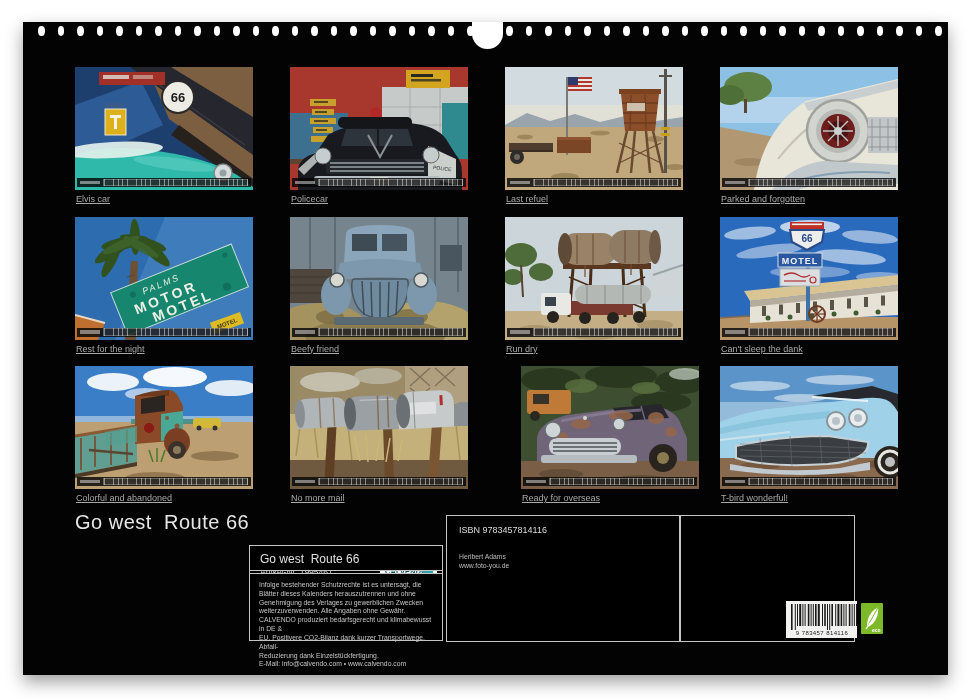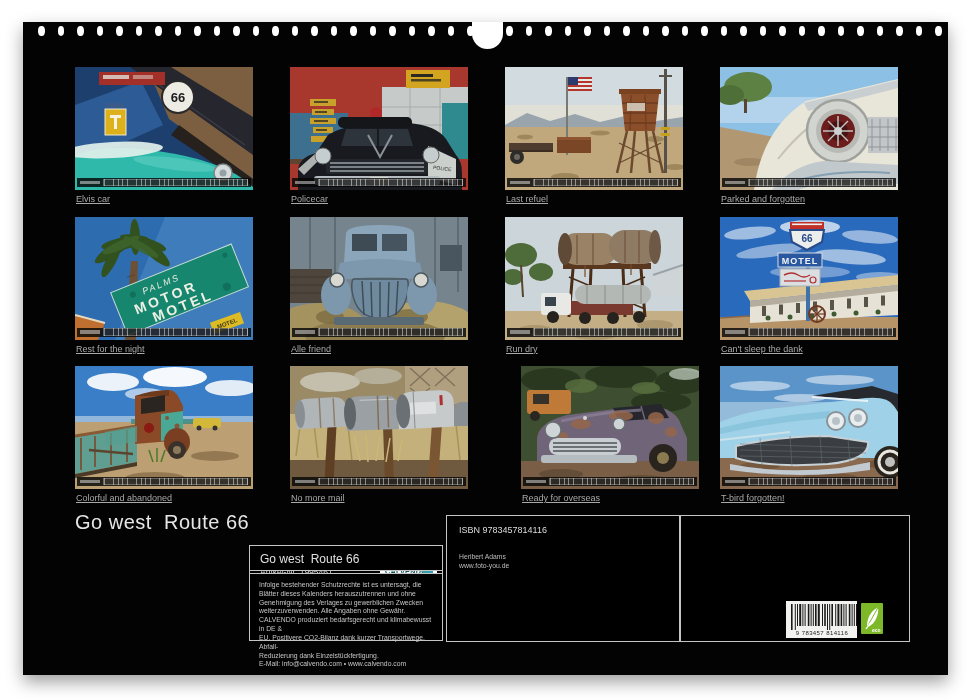--- a/index.html
+++ b/index.html
@@ -16,21 +16,21 @@
     display:flex;align-items:center;gap:3px;padding:0 3px;box-sizing:border-box;}
   .strip .mo{width:20px;height:3.5px;background:rgba(255,255,255,.45);flex:none;}
   .strip .days{flex:1;height:5.5px;border:0.5px solid rgba(255,255,255,.28);
     background:repeating-linear-gradient(90deg,rgba(255,255,255,.5) 0 0.8px,rgba(130,130,130,.18) 0.8px 4.6px);}
   .cap{position:absolute;top:127px;left:1px;font-size:9px;color:#a9a9a9;white-space:nowrap;text-decoration:underline;}
   .title{position:absolute;left:52px;top:489px;font-size:20px;color:#e6e6e6;letter-spacing:.5px;white-space:pre;}
   .box{position:absolute;border:1.5px solid #c4c4c4;box-sizing:border-box;background:#000;}
   #boxA{left:226px;top:493px;width:194px;height:28px;margin-top:43px;}
   #boxB{left:226px;top:523px;width:194px;height:26px;}
   #boxC{left:226px;top:551px;width:194px;height:68px;}
-  #boxR{left:423px;top:493px;width:464px;height:127px;}
+  #boxR{left:423px;top:493px;width:409px;height:127px;}
   .art{position:absolute;left:10px;top:8px;font-size:8.5px;color:#dcdcdc;}
   .logo{position:absolute;right:5px;top:2.5px;width:57px;height:21px;}
   .btitle{position:absolute;left:10px;top:6px;font-size:12px;color:#e0e0e0;white-space:pre;}
   .legal{margin:0;padding:7px 9px;font-size:6.8px;line-height:1.3;color:#c6c6c6;white-space:pre-line;}
   .isbn{position:absolute;left:12px;top:9px;font-size:9px;color:#dcdcdc;}
   .pub{position:absolute;left:114px;top:7px;font-size:8.5px;line-height:1.22;color:#d8d8d8;white-space:pre-line;}
   .auth{position:absolute;left:12px;top:37px;font-size:6.8px;line-height:1.3;color:#bdbdbd;white-space:pre-line;}
   .vdiv{position:absolute;left:232px;top:0;bottom:0;width:1.5px;background:#c4c4c4;}
   .barcode{position:absolute;left:339px;top:85px;width:71px;height:37px;}
   .eco{position:absolute;left:414px;top:87px;width:22px;height:31px;}
@@ -383,21 +383,21 @@
             <ellipse cx="132" cy="78" rx="15" ry="20" fill="#7d98ac"></ellipse>
             <circle cx="47" cy="63" r="7" fill="#d8d8d0" stroke="#4a565e" stroke-width="1.5"></circle>
             <circle cx="131" cy="63" r="7" fill="#d8d8d0" stroke="#4a565e" stroke-width="1.5"></circle>
             <rect x="44" y="100" width="90" height="8" rx="2" fill="#5a6a74"></rect>
           </svg>
           <div class="strip">
             <span class="mo"></span>
             <span class="days"></span>
           </div>
         </div>
-        <div class="cap">Alle friend</div>
+        <div class="cap">Beefy friend</div>
       </div>
       <div class="thumb" style="left: 482px; top: 194.5px;">
         <div class="photo">
           <svg viewBox="0 0 178 123" width="178" height="123" preserveAspectRatio="none">
             <rect width="178" height="123" fill="#ccd5d9"></rect>
             <g fill="#4e6b3a">
               <ellipse cx="16" cy="38" rx="16" ry="12"></ellipse>
               <ellipse cx="36" cy="55" rx="12" ry="9"></ellipse>
               <ellipse cx="8" cy="60" rx="10" ry="8"></ellipse>
             </g>
@@ -740,21 +740,21 @@
             <path d="M10,98 Q60,108 120,102 L150,96 L150,104 Q80,114 10,104 Z" fill="#c0cad0"></path>
             <circle cx="170" cy="96" r="16" fill="#2a241e"></circle>
             <circle cx="170" cy="96" r="11" fill="none" stroke="#e8e8e0" stroke-width="3"></circle>
             <circle cx="170" cy="96" r="5" fill="#c0c0c0"></circle>
           </svg>
           <div class="strip">
             <span class="mo"></span>
             <span class="days"></span>
           </div>
         </div>
-        <div class="cap">T-bird forgotten!</div>
+        <div class="cap">T-bird wonderful!</div>
       </div>
     </div>
 
   <div class="title">Go west  Route 66</div>
 
   <div class="box" id="boxA">
     <span class="art">Artikel-Nr. 1995461</span>
     <svg class="logo" viewBox="0 0 57 21">
       <rect width="57" height="21" rx="2" fill="#ffffff"></rect>
       <text x="5" y="11.5" font-size="7.3" font-weight="bold" fill="#11525e" letter-spacing=".2" font-family="Liberation Sans, sans-serif">CALVENDO</text>

